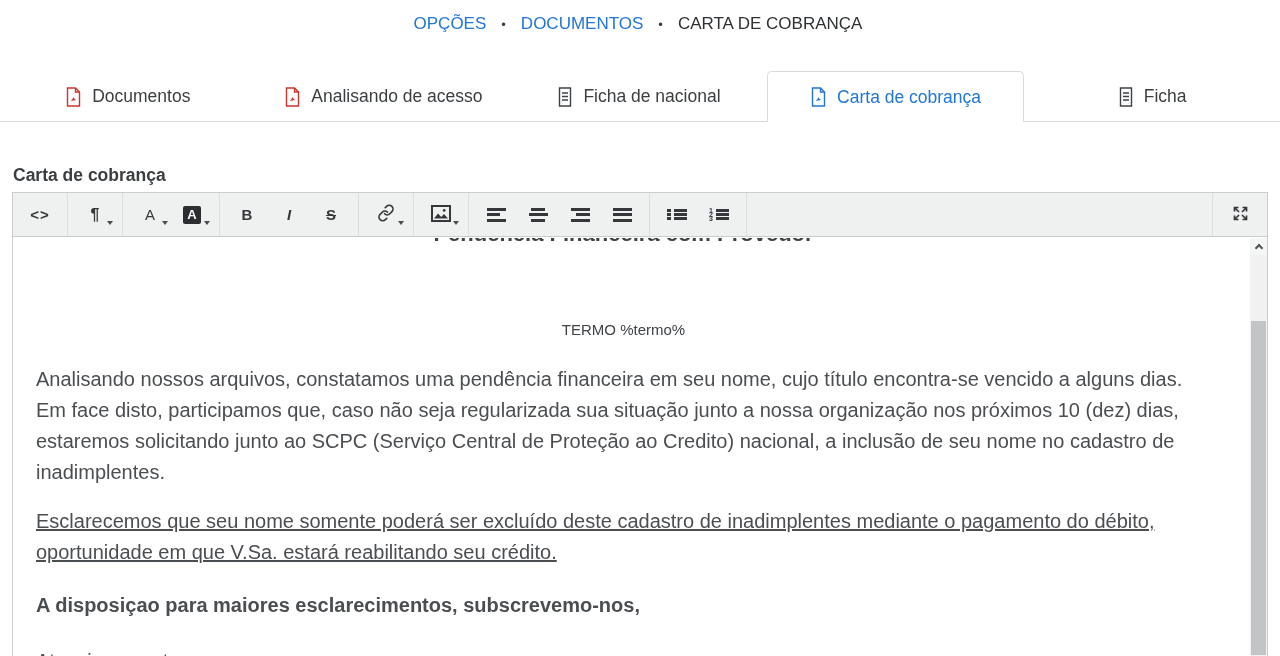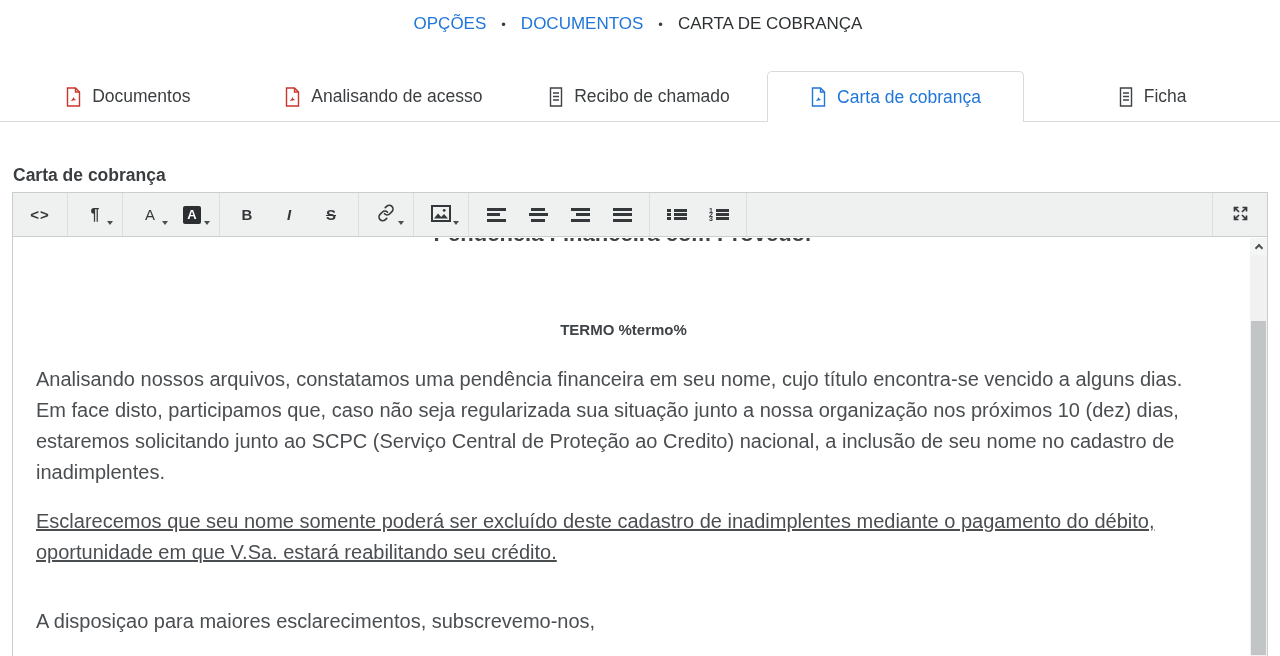--- a/index.html
+++ b/index.html
@@ -62,23 +62,23 @@
   .bars.right .b2{width:70%;margin-left:auto;}
   .lrow{display:flex;align-items:center;gap:3px;height:3px;margin:1.2px 0;}
   .ldot{width:3.5px;height:3.5px;background:var(--icon);}
   .lnum{font-size:7px;line-height:3px;width:4px;color:var(--icon);font-weight:700;}
   .lbar{width:13px;height:3px;background:var(--icon);}
   
   .content{position:absolute;top:45px;left:0;right:0;bottom:0;background:#fff;
     overflow:hidden;padding:0 56px 0 23px;color:var(--body);}
   .doc-title{font-size:22px;line-height:26px;font-weight:700;text-align:center;
     color:#3f4346;margin:-17px 0 0;}
-  .doc-termo{font-size:15px;font-weight:700;text-align:center;color:#3f4346;margin:74px 0 0;}
+  .doc-termo{font-size:15px;font-weight:400;text-align:center;color:#3f4346;margin:74px 0 0;}
   .doc-p{font-size:20px;line-height:31px;margin:0;}
-  .p1{margin-top:26px;} .p2{margin-top:18px;text-decoration:underline;} .p3{margin-top:38px;} .p4{margin-top:25px;}
+  .p1{margin-top:26px;} .p2{margin-top:18px;text-decoration:underline;} .p3{margin-top:22px;font-weight:bold;} .p4{margin-top:25px;}
   
   .vscroll{position:absolute;top:45px;right:0;bottom:0;width:17px;background:#f1f1f1;}
   .scroll-up{height:17px;display:flex;align-items:center;justify-content:center;
     background:#f4f5f5;cursor:pointer;}
   .chev{width:6px;height:6px;border-top:2px solid #4f5355;border-right:2px solid #4f5355;
     transform:rotate(-45deg);margin-top:3px;}
   .thumb{position:absolute;left:1px;right:1px;top:83px;bottom:6px;background:#c2c5c5;cursor:pointer;}
 </style>
 </head>
 <body>
@@ -112,21 +112,21 @@
     </span>
     <span>Analisando de acesso</span>
   </div>
   <div class="tab">
     <span class="ticon icon-txt">
       <svg width="16" height="20" viewBox="0 0 16 20" fill="none" stroke="currentColor" stroke-width="1.4">
         <path d="M2.5 1h11v18h-11z"></path>
         <path d="M5 6h6M5 9.5h6M5 13h6"></path>
       </svg>
     </span>
-    <span>Recibo de chamado</span>
+    <span>Ficha de nacional</span>
   </div>
   <div class="tab active">
     <span class="ticon icon-pdf">
       <svg width="17" height="20" viewBox="0 0 17 20" fill="none" stroke="currentColor" stroke-width="1.4">
         <path d="M2.5 1h8l4 4v14h-12z"></path>
           <path d="M10.5 1v4h4"></path>
         <path d="M5.5 14c1.3-.7 2.6-2.5 3-4.3.3 1.6 1.3 2.9 2.9 3.3-1.9.3-4 .7-5.9 1z" fill="currentColor" stroke="none"></path>
       </svg>
     </span>
     <span>Carta de cobrança</span>

